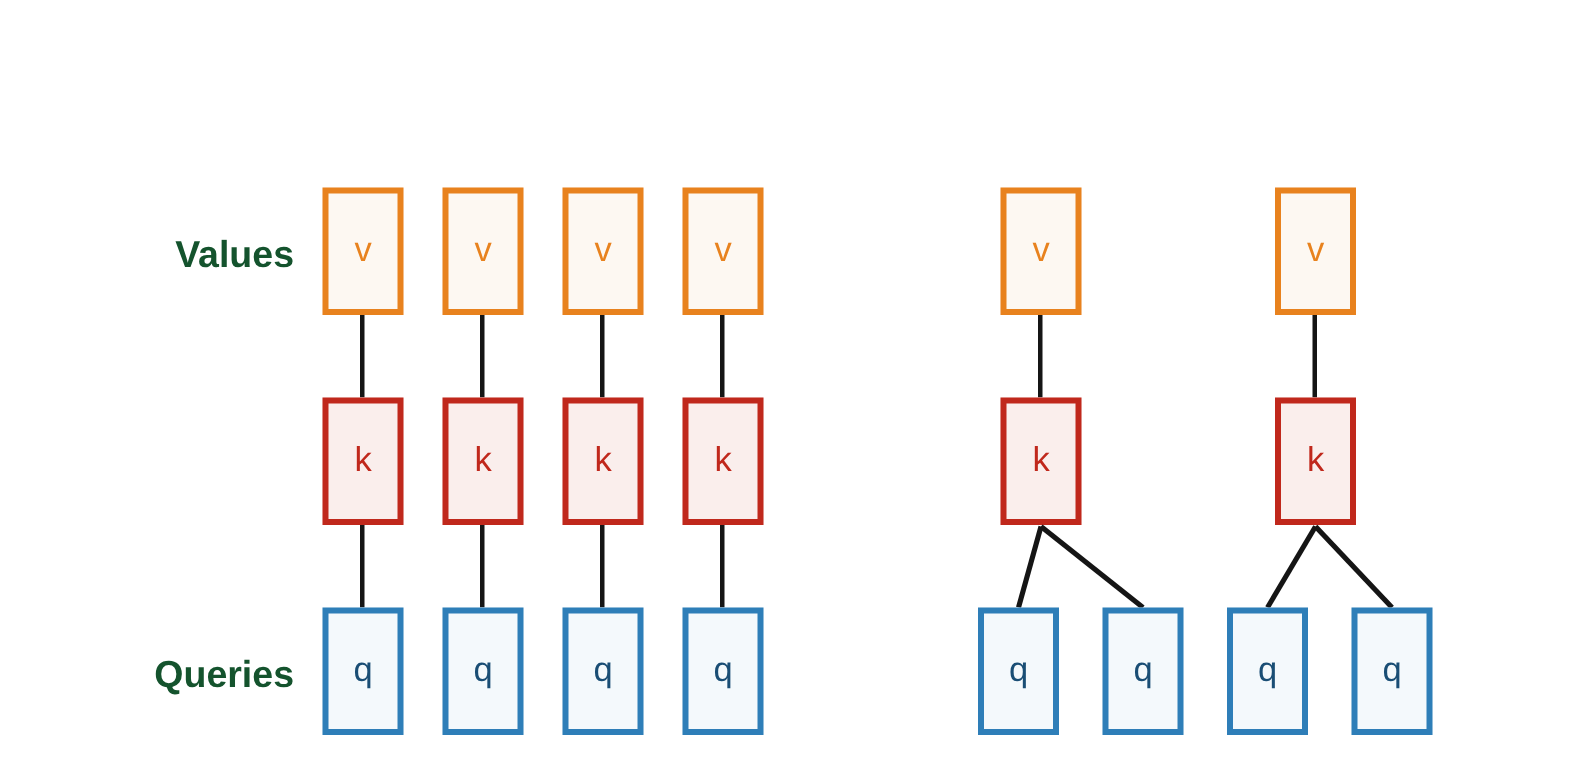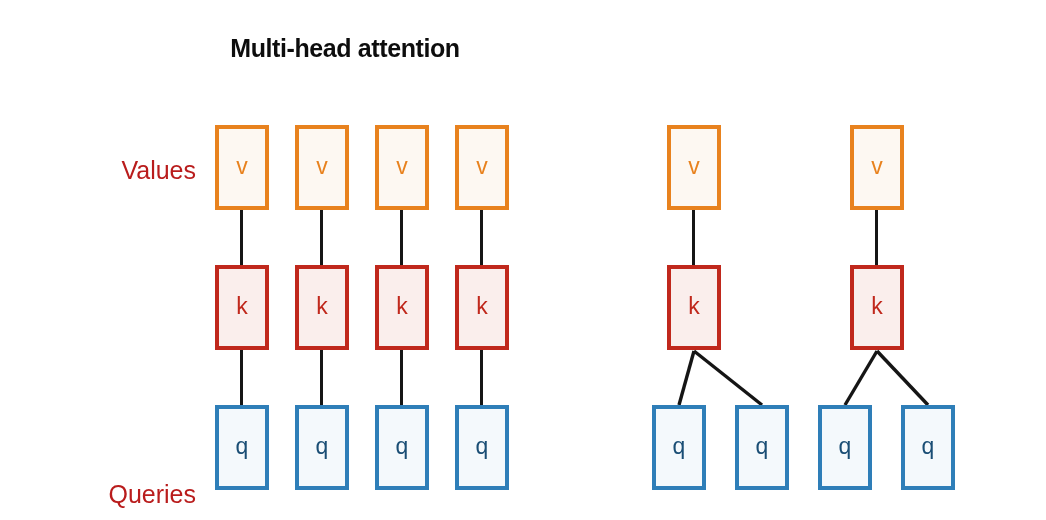--- a/index.html
+++ b/index.html
@@ -31,22 +31,22 @@
     color: #0d0d0d;
     letter-spacing: -0.4px;
     white-space: nowrap;
     text-align: center;
     line-height: 1;
   }
 
   .row-label {
     position: absolute;
     font-size: 25px;
-    font-weight: normal;
-    color: #b91c1c;
+    font-weight: bold;
+    color: #14532d;
     white-space: nowrap;
     text-align: right;
     line-height: 1;
   }
 
   .cell {
     position: absolute;
     box-sizing: border-box;
     display: flex;
     align-items: center;
@@ -94,27 +94,26 @@
     stroke: #151515;
     stroke-width: 3.4;
     stroke-linecap: butt;
   }
 </style>
 </head>
 <body>
 
 <div id="stage">
 
-  <div class="panel-title" style="left:145px; top:36px; width:400px;">Multi-head attention</div>
 
 
   <div class="row-label" style="left:0px; top:158px; width:196px;">Values</div>
 
 
-  <div class="row-label" style="left:0px; top:438px; width:196px;margin-top:44px;">Queries</div>
+  <div class="row-label" style="left:0px; top:438px; width:196px;">Queries</div>
 
   <div class="cell cell-v" style="left:215px; top:125px; width:54px; height:85px;">
       <span class="glyph">v</span>
     </div>
   <div class="cell cell-v" style="left:295px; top:125px; width:54px; height:85px;">
       <span class="glyph">v</span>
     </div>
   <div class="cell cell-v" style="left:375px; top:125px; width:54px; height:85px;">
       <span class="glyph">v</span>
     </div>

